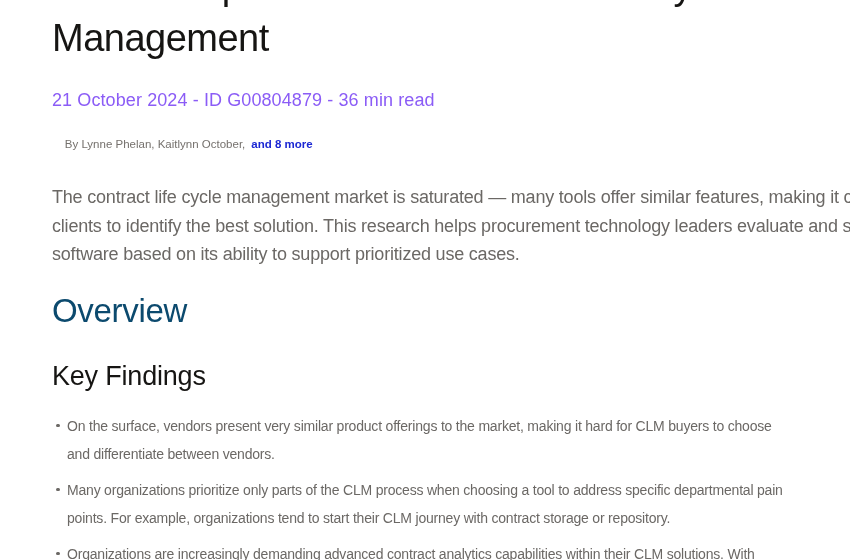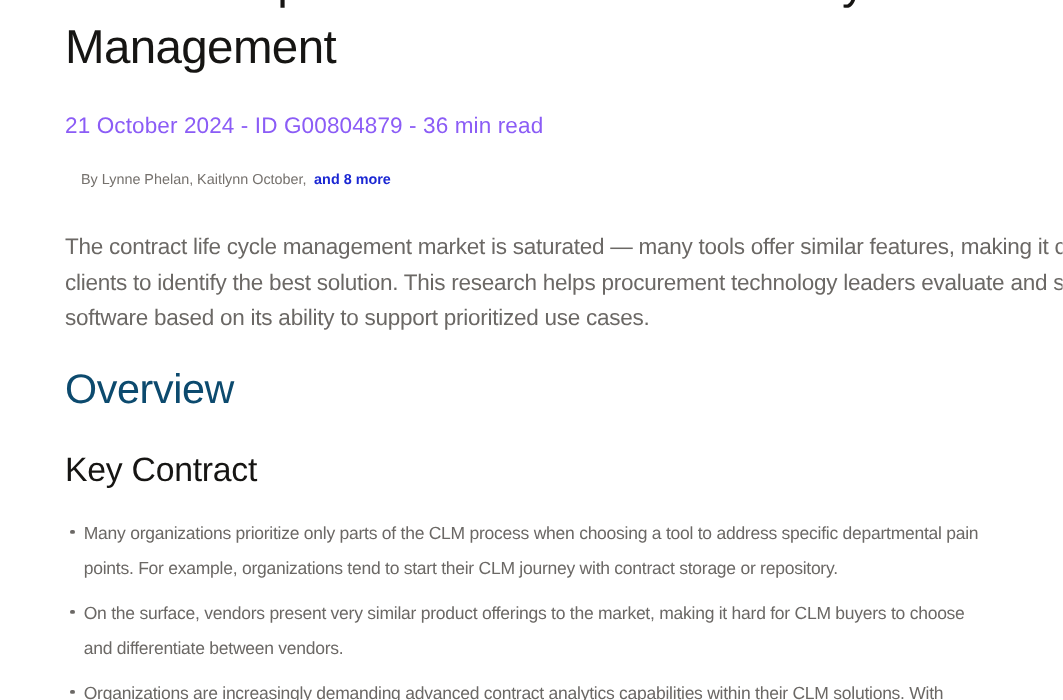--- a/index.html
+++ b/index.html
@@ -114,32 +114,32 @@
   <div class="byline">
     <span>By Lynne Phelan, Kaitlynn October,</span><a class="more-link">and 8 more</a>
   </div>
 
   <p class="summary">The contract life cycle management market is saturated — many tools offer similar features, making it challenging for
 clients to identify the best solution. This research helps procurement technology leaders evaluate and select vendor
 software based on its ability to support prioritized use cases.</p>
 
   <h2 class="overview">Overview</h2>
 
-  <h3 class="key-findings">Key Contract</h3>
+  <h3 class="key-findings">Key Findings</h3>
 
   <ul class="findings-list">
     <li>
       <span class="dot"></span>
-      <span class="li-text">Many organizations prioritize only parts of the CLM process when choosing a tool to address specific departmental pain
-points. For example, organizations tend to start their CLM journey with contract storage or repository.</span>
+      <span class="li-text">On the surface, vendors present very similar product offerings to the market, making it hard for CLM buyers to choose
+and differentiate between vendors.</span>
     </li>
     <li>
       <span class="dot"></span>
-      <span class="li-text">On the surface, vendors present very similar product offerings to the market, making it hard for CLM buyers to choose
-and differentiate between vendors.</span>
+      <span class="li-text">Many organizations prioritize only parts of the CLM process when choosing a tool to address specific departmental pain
+points. For example, organizations tend to start their CLM journey with contract storage or repository.</span>
     </li>
     <li>
       <span class="dot"></span>
       <span class="li-text">Organizations are increasingly demanding advanced contract analytics capabilities within their CLM solutions. With
 contract digitization entering the early mainstream phase, buyer interest is growing in automated contract review and</span>
     </li>
   </ul>
 
 </div>
 

